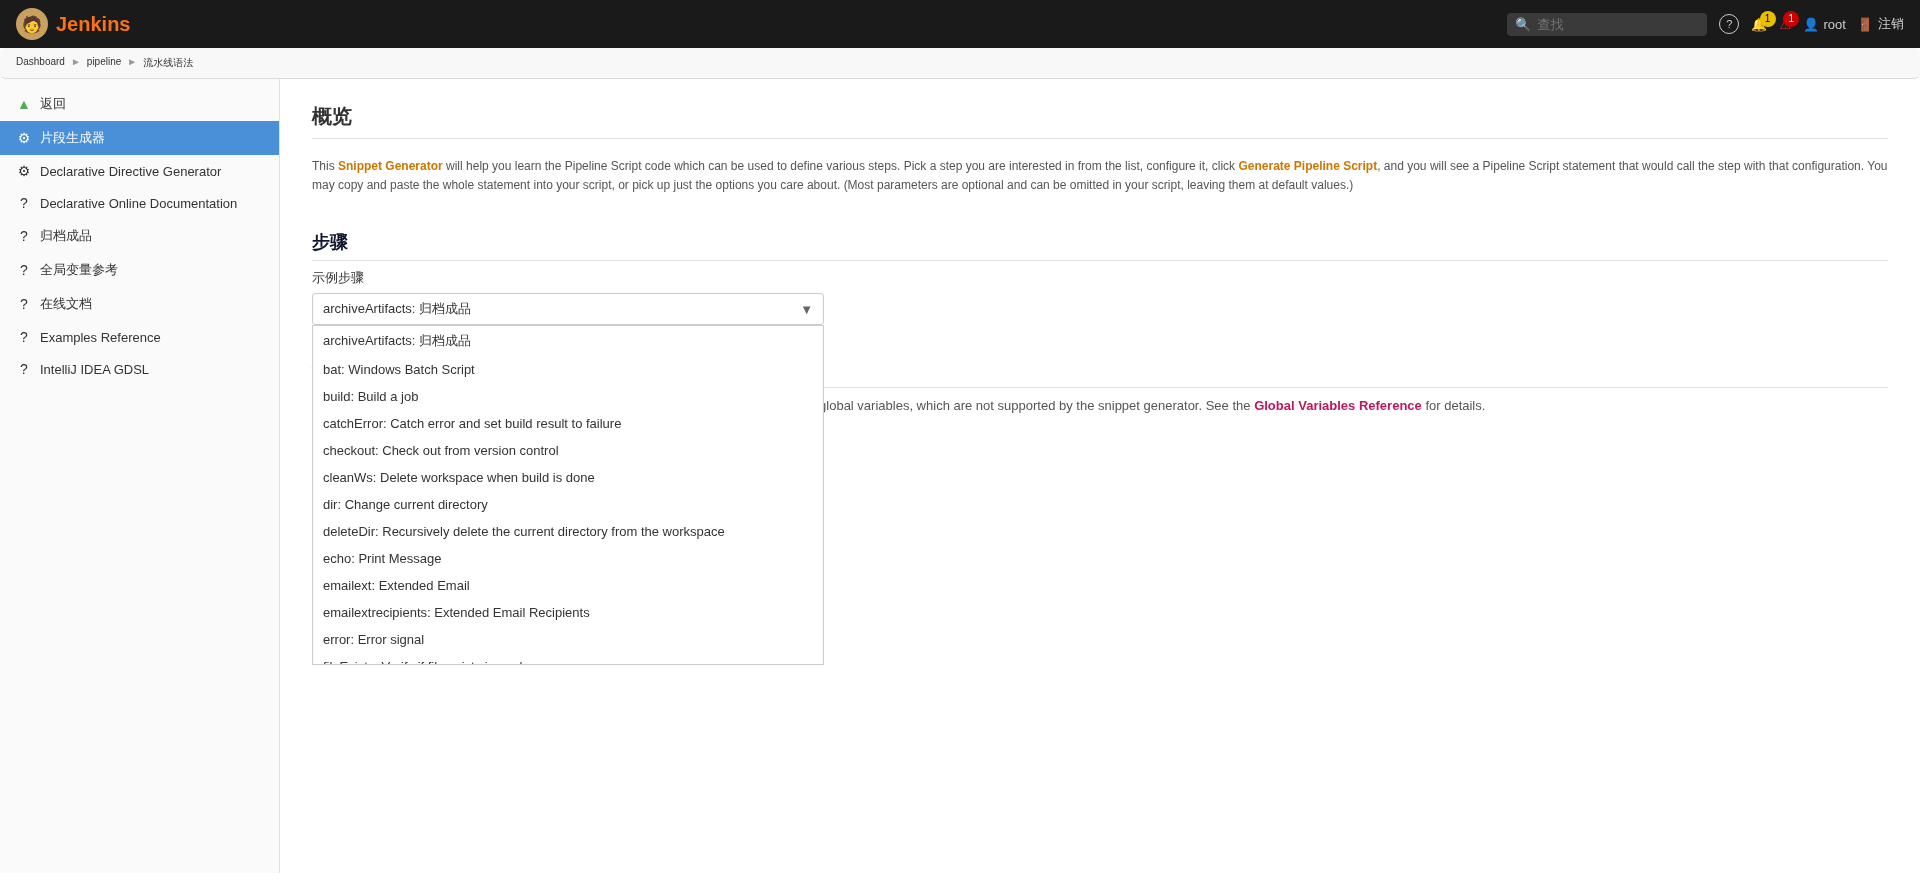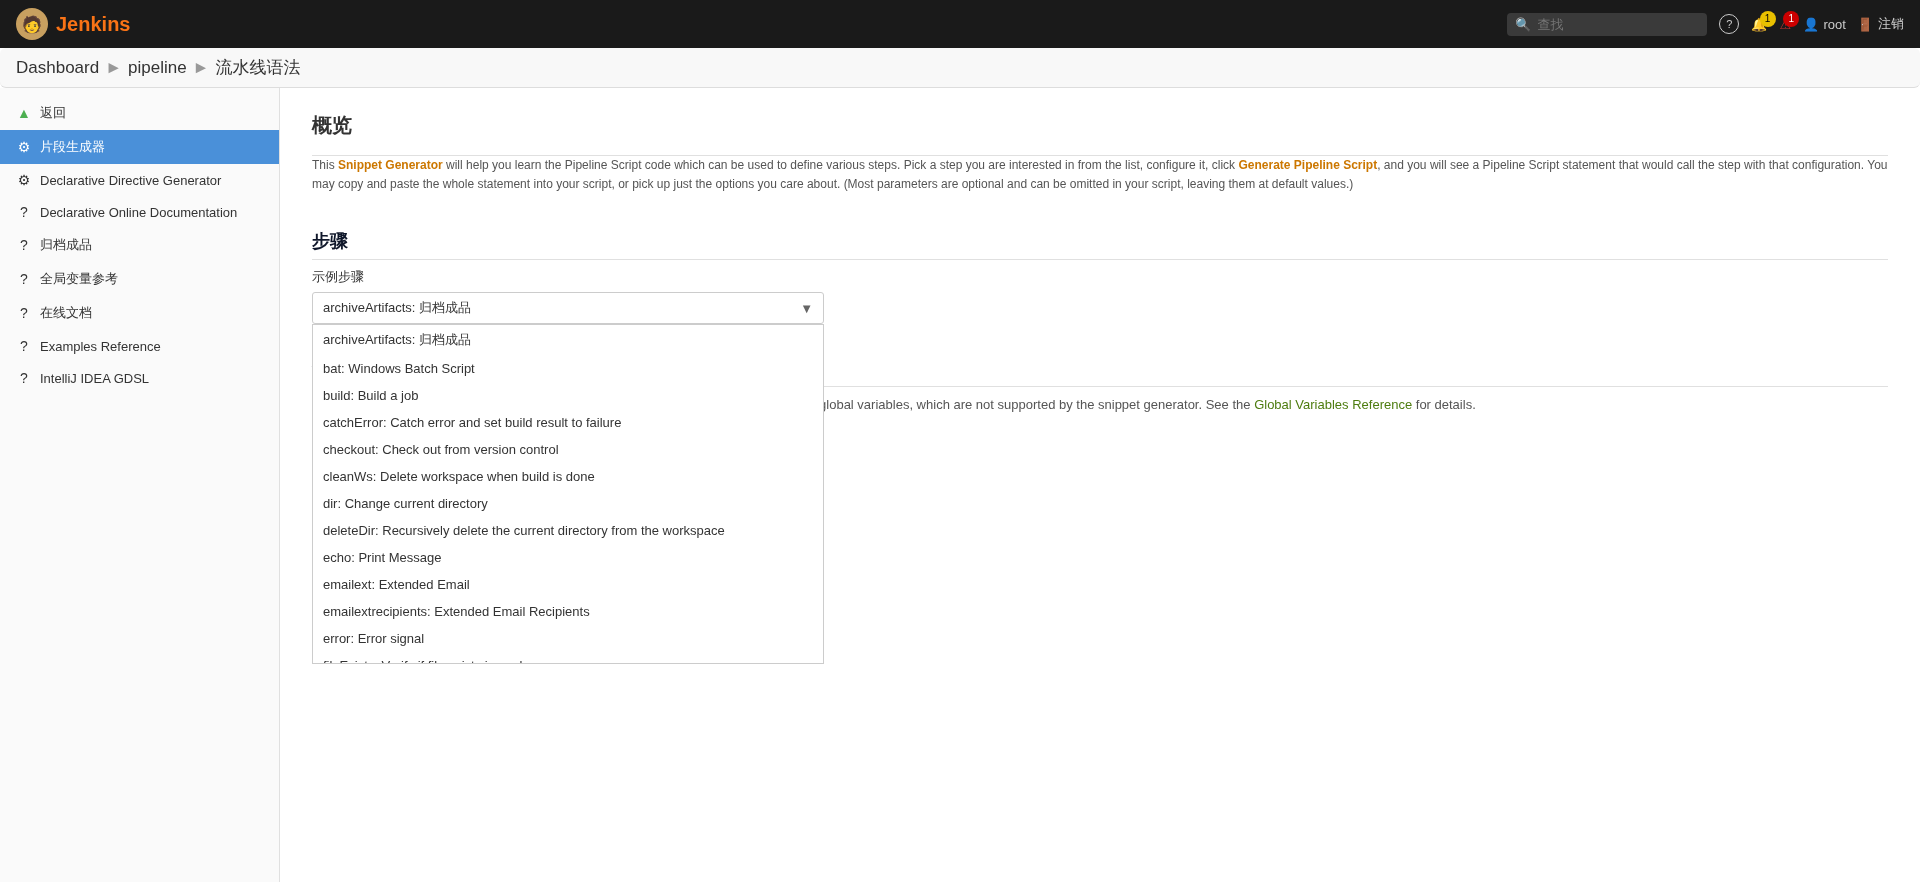--- a/index.html
+++ b/index.html
@@ -83,23 +83,22 @@
     #header .user-area {
       display: flex; align-items: center; gap: 4px; color: #ccc; font-size: 13px;
     }
 
     
     #breadcrumb {
       background: #f8f8f8;
       border-bottom: 1px solid #ddd;
       padding: 8px 16px;
       display: flex;
-      align-items: center;
       gap: 6px;
-      font-size: 17px;
+      font-size: 10px;
       color: #333;
       border-radius: 6px;
     }
     #breadcrumb a { color: #333; text-decoration: none; }
     #breadcrumb .sep { color: #999; }
 
     
     #layout {
       display: flex;
       min-height: calc(100vh - 90px);
@@ -139,23 +138,23 @@
     #main {
       flex: 1;
       padding: 24px 32px;
       overflow-y: auto;
     }
 
     .section-title {
       font-size: 20px;
       font-weight: bold;
       color: #333;
-      margin-bottom: 0;
+      margin-bottom: 18px;
       border-bottom: 1px solid #e0e0e0;
-      padding-bottom: 16px;
+      padding-bottom: 8px;
     }
 
     .description-text {
       font-size: 12px;
       line-height: 1.6;
       color: #555;
       margin-bottom: 35px;
     }
     .description-text .highlight { color: #cc7700; font-weight: bold; }
 
@@ -216,21 +215,21 @@
     .dropdown-list::-webkit-scrollbar-thumb { background: #bbb; border-radius: 4px; }
 
     .global-vars-section {
       margin-top: 32px;
     }
     .global-vars-text {
       font-size: 13px;
       color: #555;
       line-height: 1.6;
     }
-    .global-vars-text .link { color: #4d7c0f; text-decoration: none; }
+    .global-vars-text .link { color: #be185d; text-decoration: none; font-weight: bold; }
   </style>
 </head>
 <body>
 
 <div id="header">
   <div class="logo-area">
     <div class="logo-icon">🧑</div>
     <span class="logo-text">Jenkins</span>
   </div>
   <div class="search-area">

